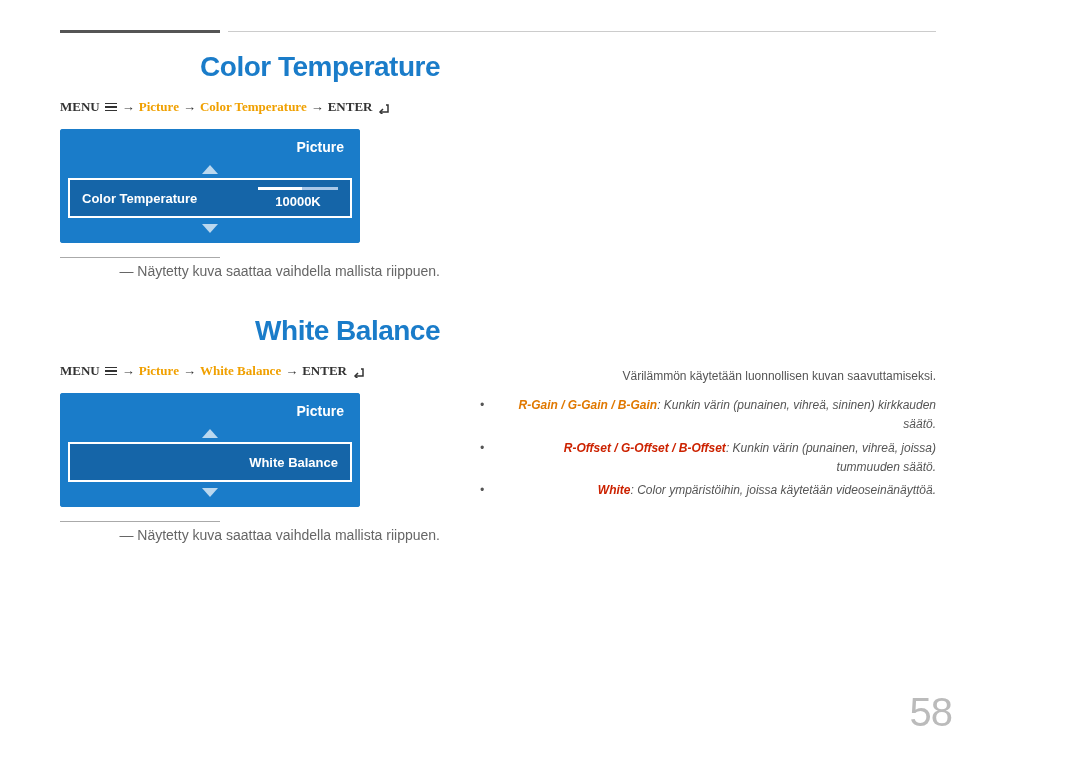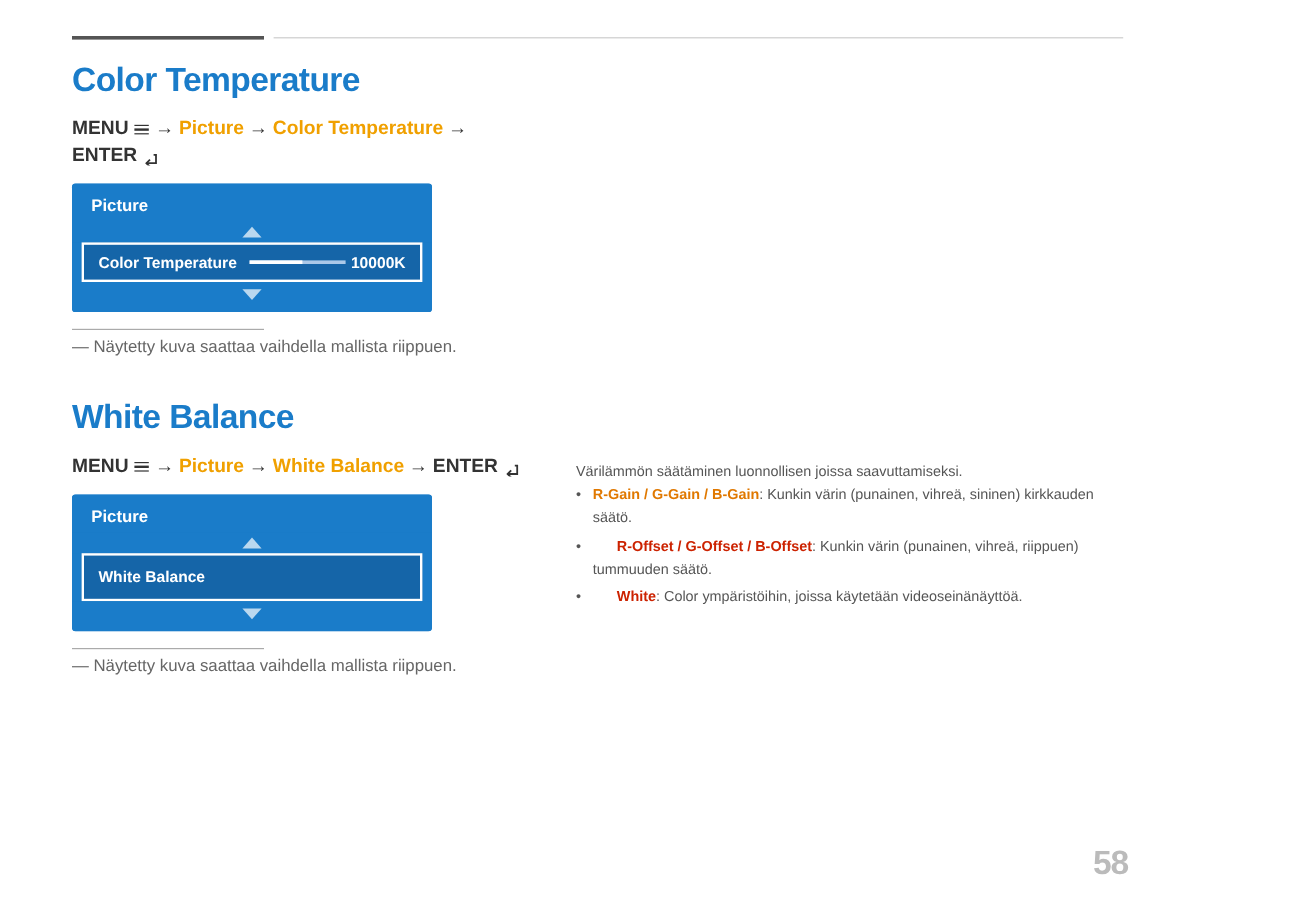--- a/index.html
+++ b/index.html
@@ -12,20 +12,21 @@
       color: #333;
       overflow: hidden;
       position: relative;
     }
 
     .page-container {
       width: 996px;
       height: 763px;
       padding: 30px 60px 30px 60px;
       position: relative;
+      text-align: right;
     }
 
     
     .top-rules {
       display: flex;
       align-items: center;
       margin-bottom: 18px;
       gap: 0;
     }
     .rule-dark {
@@ -59,28 +60,29 @@
     .section-title {
       font-size: 28px;
       font-weight: bold;
       color: #1a7cc9;
       margin-bottom: 16px;
       letter-spacing: -0.5px;
     }
 
     
     .menu-nav {
-      font-size: 16px;
+      font-size: 13px;
       font-weight: bold;
       color: #333;
       margin-bottom: 14px;
       display: flex;
       align-items: center;
       gap: 4px;
       flex-wrap: wrap;
+      font-family: Liberation Serif, serif;
     }
     .menu-nav .highlight {
       color: #f0a000;
     }
     .menu-nav .arrow {
       color: #333;
       font-weight: normal;
     }
 
     
@@ -133,20 +135,21 @@
     .picture-box-item-label {
       color: #ffffff;
       font-size: 13px;
       font-weight: bold;
     }
 
     .picture-box-item-slider {
       display: flex;
       align-items: center;
       gap: 4px;
+      flex-direction: column;
     }
 
     .slider-track {
       width: 80px;
       height: 3px;
       background: #aac8e8;
       position: relative;
     }
     .slider-fill {
       position: absolute;
@@ -200,21 +203,22 @@
     .description-text {
       font-size: 12px;
       color: #555;
       line-height: 1.6;
       margin-top: 4px;
     }
 
     
     .bullet-list {
       list-style: none;
-      margin-top: 0;
+      margin-top: 10px;
+      font-style: italic;
     }
     .bullet-list li {
       font-size: 12px;
       color: #555;
       line-height: 1.6;
       padding-left: 14px;
       position: relative;
       margin-bottom: 4px;
     }
     .bullet-list li::before {
@@ -235,24 +239,24 @@
 
     
     .section-block {
       margin-bottom: 36px;
     }
 
     
     .page-number {
       position: absolute;
       bottom: 28px;
-      right: 56px;
-      font-size: 28px;
+      right: 44px;
+      font-size: 40px;
       color: #bbb;
-      font-weight: 700;
+      font-weight: 400;
       letter-spacing: -1px;
     }
 
     
     .menu-bars {
       display: inline-flex;
       flex-direction: column;
       justify-content: center;
       gap: 2px;
       vertical-align: middle;
@@ -378,27 +382,27 @@
           <div class="picture-box-arrow-down">
             <div class="arrow-down-icon"></div>
           </div>
         </div>
 
         <div class="note-rule"></div>
         <div class="note-text">― Näytetty kuva saattaa vaihdella mallista riippuen.</div>
       </div>
 
       <div class="right-col">
-        <div class="description-text" style="margin-top: 52px;">Värilämmön säätäminen luonnollisen joissa saavuttamiseksi.</div>
+        <div class="description-text" style="margin-top: 52px;">Värilämmön käytetään luonnollisen kuvan saavuttamiseksi.</div>
         <ul class="bullet-list">
           <li>
             <span class="term-orange">R-Gain / G-Gain / B-Gain</span><span>: Kunkin värin (punainen, vihreä, sininen) kirkkauden säätö.</span>
           </li>
           <li>
-            <span class="term-red">R-Offset / G-Offset / B-Offset</span><span>: Kunkin värin (punainen, vihreä, riippuen) tummuuden säätö.</span>
+            <span class="term-red">R-Offset / G-Offset / B-Offset</span><span>: Kunkin värin (punainen, vihreä, joissa) tummuuden säätö.</span>
           </li>
           <li>
             <span class="term-red">White</span><span>: Color ympäristöihin, joissa käytetään videoseinänäyttöä.</span>
           </li>
         </ul>
       </div>
     </div>
   </div>
 
   <div class="page-number">58</div>

